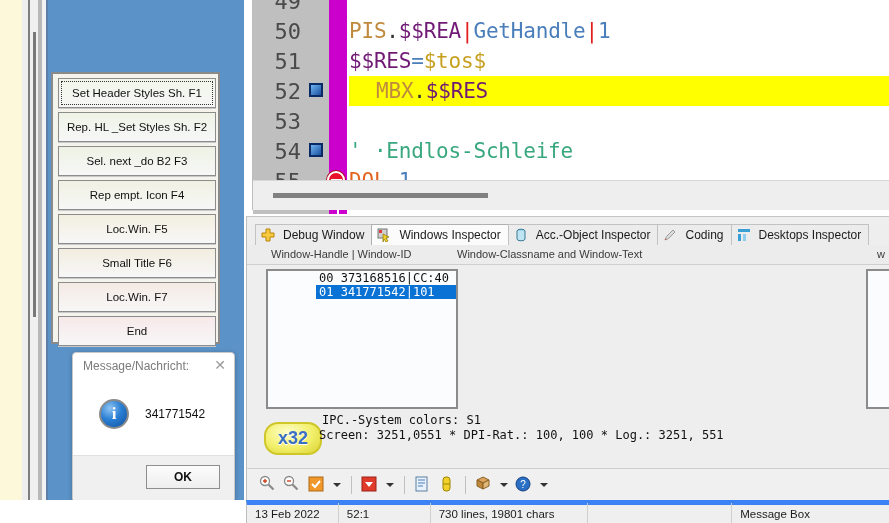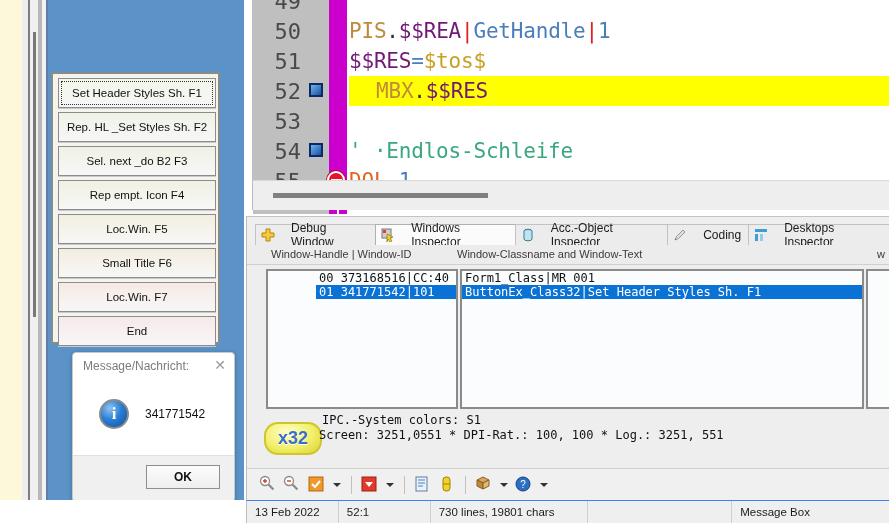--- a/index.html
+++ b/index.html
@@ -185,21 +185,21 @@
     position: absolute; left: 246px; top: 216px; width: 643px; height: 252px;
     background: #eeeeee;
     border-left: 1px solid #bdbdbd;
     border-top: 1px solid #c4c4c4;
   }
   #tabs {
     position: absolute; left: 8px; top: 6px; right: 0; height: 22px;
     display: flex; align-items: flex-end;
   }
   .tab {
-    height: 21px; display: flex; align-items: center; gap: 16px;
+    height: 21px; display: flex; align-items: center; gap: 8px;
     padding: 0 7px 0 5px;
     font-size: 12px; color: #1a1a1a;
     border: 1px solid #c2c2c2;
     border-bottom: none;
     background: #ececec;
     margin-right: -1px;
     cursor: default;
   }
   .tab.active { background: #fbfbfb; border-color: #b0b0b0; }
   .tabicon { width: 14px; height: 14px; display: inline-block; position: relative; }
@@ -271,21 +271,21 @@
     content: ""; position: absolute; left: 2px; top: 8px;
     border-left: 4px solid transparent; border-right: 4px solid transparent;
     border-top: 4px solid #333;
   }
   .tb-sep { width: 1px; height: 18px; background: #c0c0c0; margin: 0 4px; }
 
   
   #statusbar {
     position: absolute; left: 246px; top: 500px; width: 643px; height: 23px;
     background: #efefef;
-    border-top: 1px solid #3b82f6;
+    border-top: 5px solid #3b82f6;
     border-left: 1px solid #bdbdbd;
     display: flex; align-items: center;
   }
   .sb-cell {
     height: 23px; display: flex; align-items: center;
     padding-left: 8px;
     font-size: 11.5px; color: #1a1a1a;
     border-right: 1px solid #cfcfcf;
   }
   #sb1 { width: 92px; }
@@ -440,24 +440,20 @@
     <div id="colhdr">
       <div class="colhdr-txt" id="ch1">Window-Handle | Window-ID</div>
       <div class="colhdr-txt" id="ch2">Window-Classname and Window-Text</div>
       <div class="colhdr-txt" id="ch3">w</div>
     </div>
 
     <div class="listbox" id="lb1">
         <div class="lrow">00 373168516|CC:40</div>
         <div class="lrow sel">01 341771542|101</div>
       </div>
-    <div class="listbox" id="lb2">
-        <div class="lrow">Form1_Class|MR 001</div>
-        <div class="lrow sel">ButtonEx_Class32|Set Header Styles Sh. F1</div>
-      </div>
     <div class="listbox" id="lb3"></div>
 
     <div id="sysinfo">
       <div id="x32">x32</div>
       <div class="sysline" id="sl1">IPC.-System colors: S1</div>
       <div class="sysline" id="sl2">Screen: 3251,0551 * DPI-Rat.: 100, 100 * Log.: 3251, 551</div>
     </div>
   </div>
 
   <div id="toolbar">

